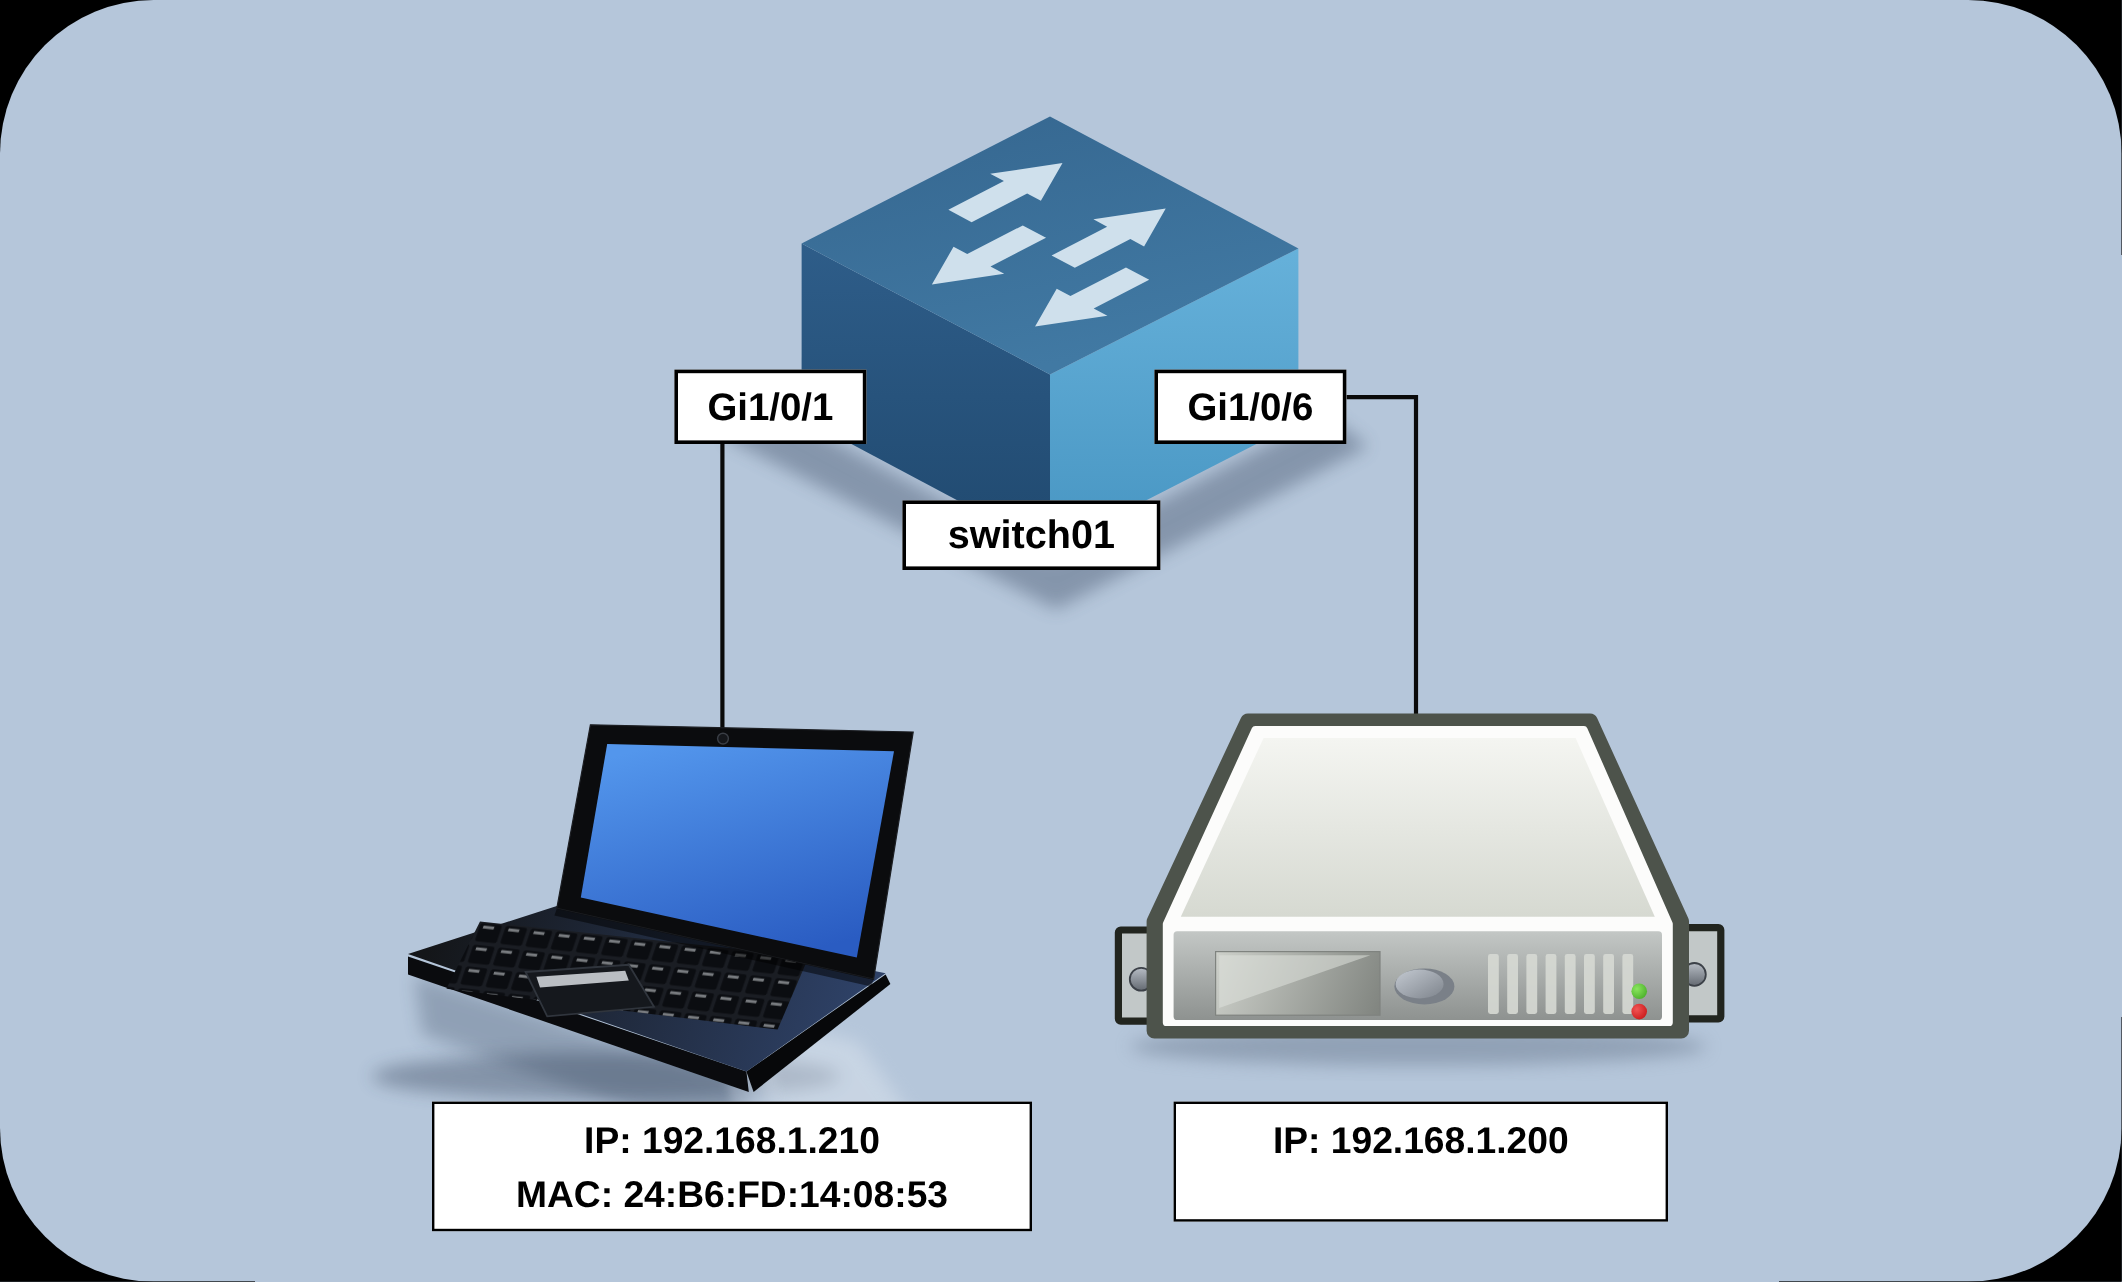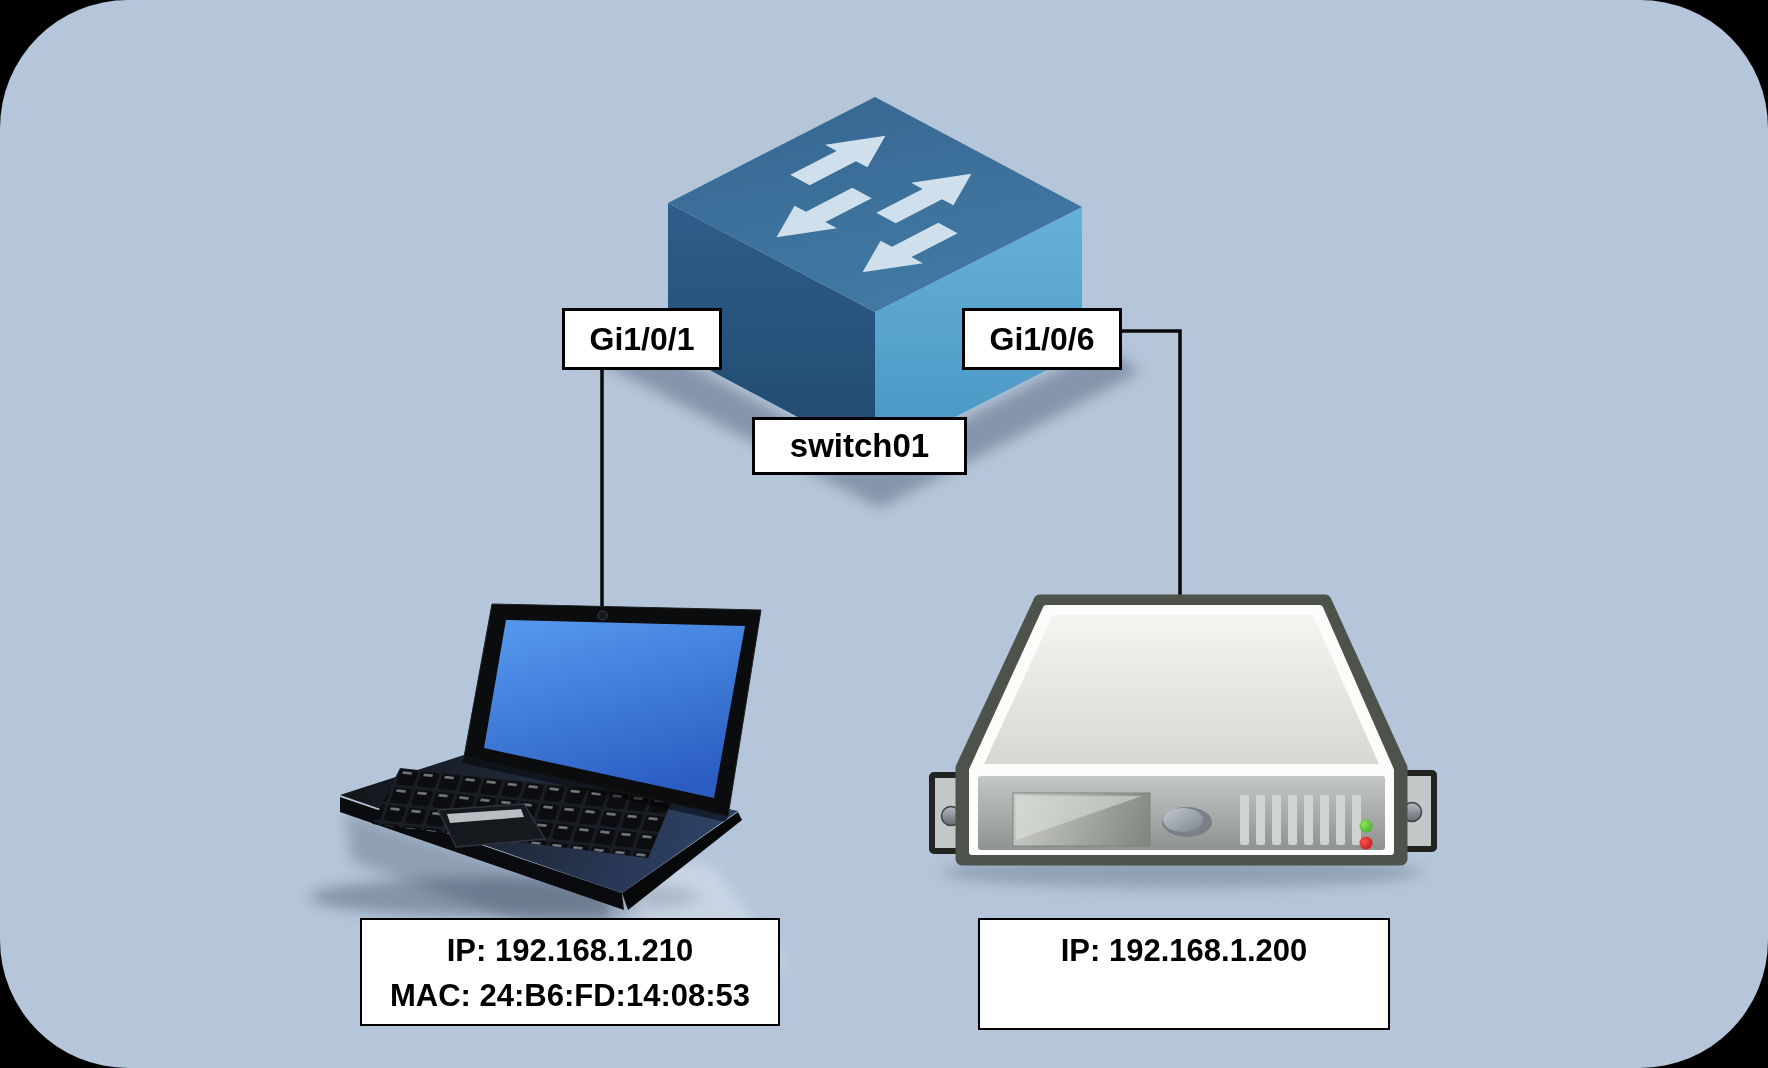--- a/index.html
+++ b/index.html
@@ -11,22 +11,22 @@
   .lbl{position:absolute;background:#fff;border:3px solid #000;box-sizing:border-box;
        display:flex;align-items:center;justify-content:center;
        font-weight:bold;color:#000;z-index:5;}
   .port{font-size:32px;}
   .hostname{font-size:33px;}
   .info{border-width:2px;flex-direction:column;justify-content:flex-start;
         padding-top:8px;font-size:31px;line-height:45px;text-align:center;}
   #lbl-gi101{left:562px;top:308px;width:160px;height:62px;}
   #lbl-gi102{left:962px;top:308px;width:160px;height:62px;}
   #lbl-switch{left:752px;top:417px;width:215px;height:58px;}
-  #lbl-laptop{left:360px;top:918px;width:420px;height:108px;}
-  #lbl-server{left:978px;top:918px;width:412px;height:112px;}
+  #lbl-laptop{left:360px;top:918px;width:500px;height:108px;}
+  #lbl-server{left:978px;top:918px;width:412px;height:100px;}
 </style>
 </head>
 <body>
 
 <div class="scene">
 
 <svg width="1768" height="1068" viewBox="0 0 1768 1068">
   <defs>
     <linearGradient id="cubeTop" x1="0" y1="0" x2="0.4" y2="1">
       <stop offset="0" stop-color="#35668f"></stop>

